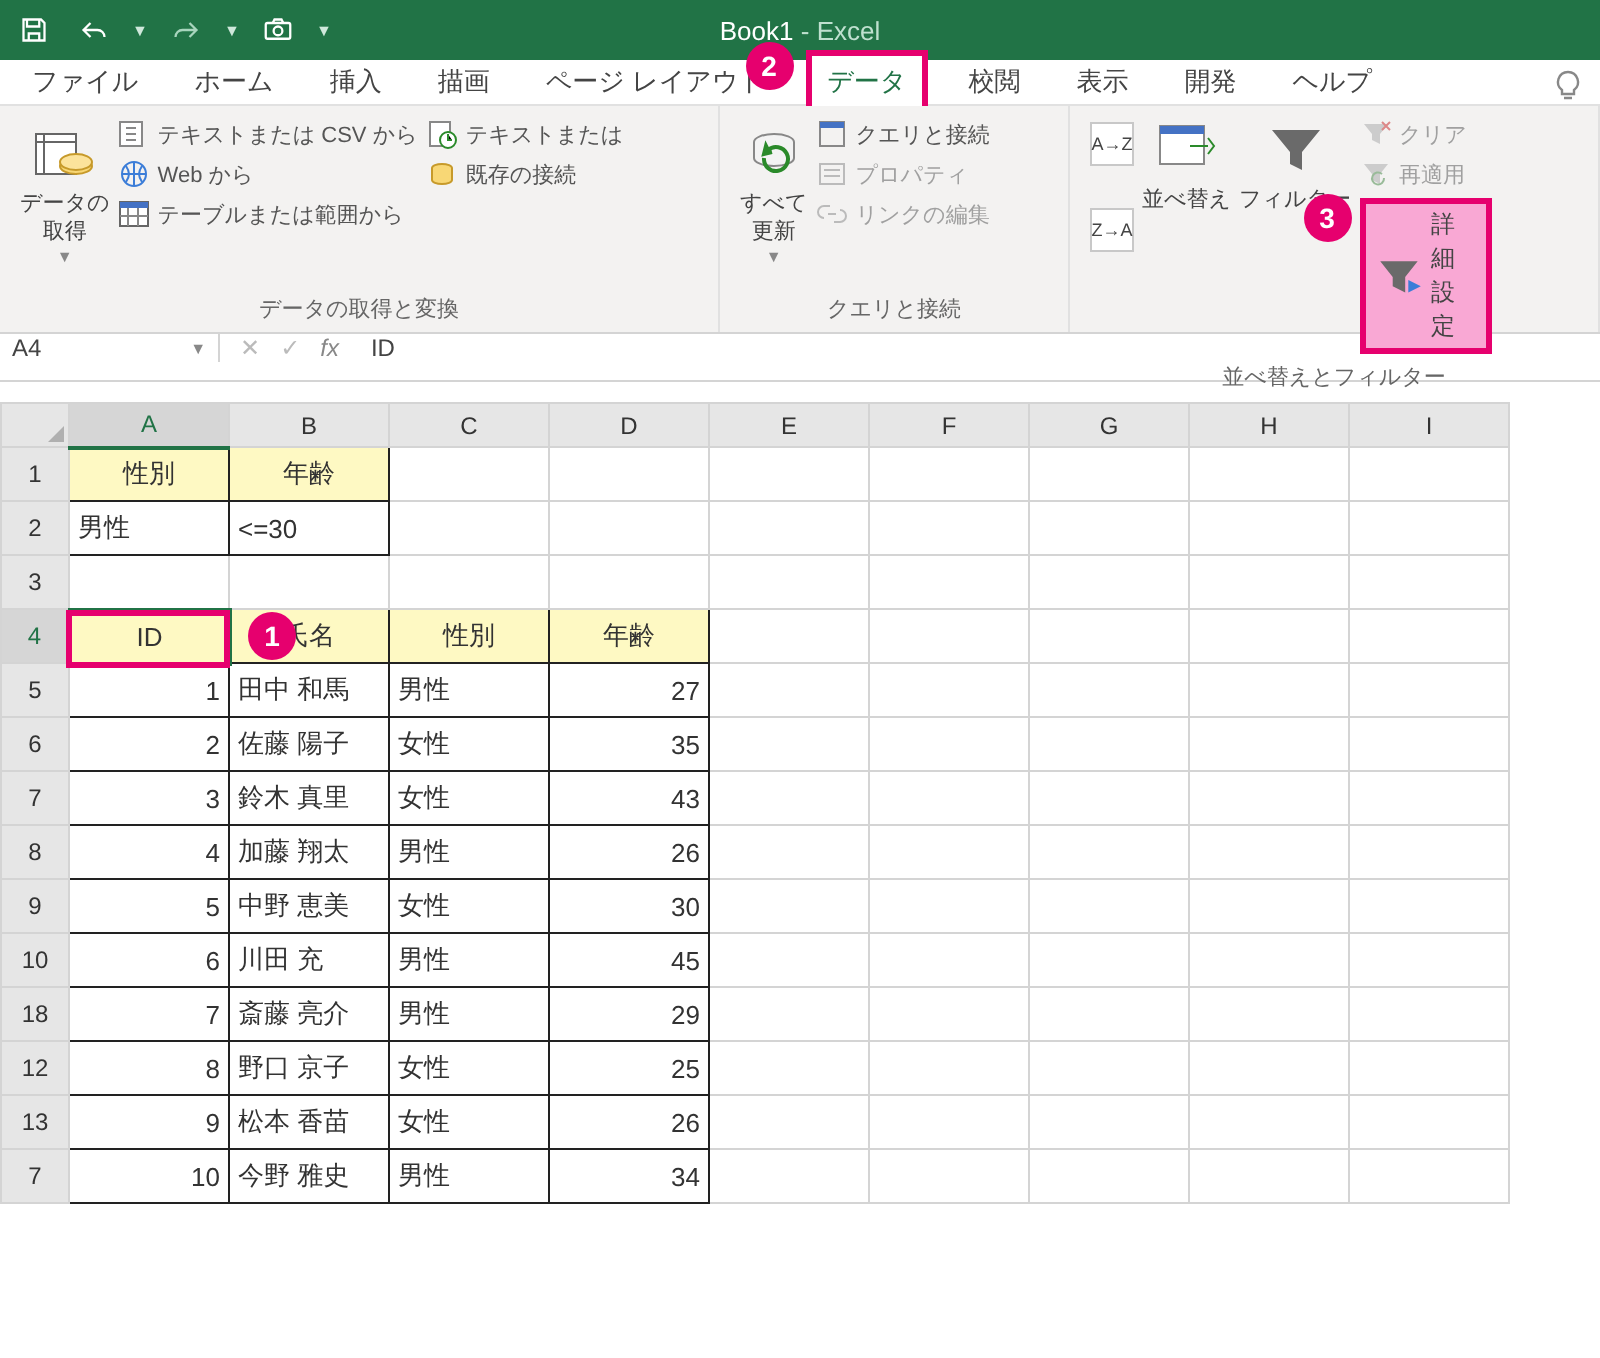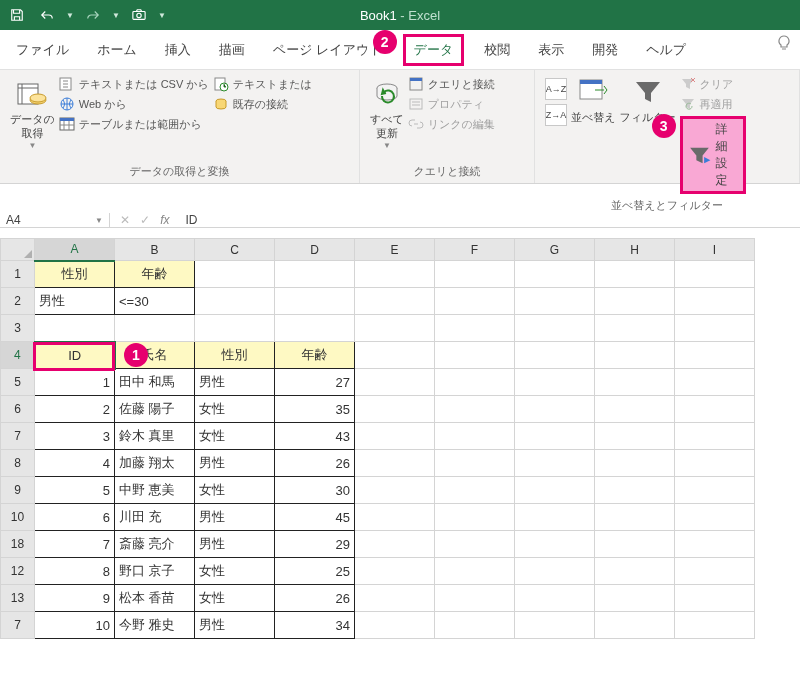--- a/index.html
+++ b/index.html
@@ -8,46 +8,46 @@
 
 .titlebar { height:30px; background:#217346; color:#fff; display:flex; align-items:center; padding:0 6px; }
 .titlebar .qat { display:flex; align-items:center; gap:8px; }
 .titlebar .qat-btn { width:22px; height:22px; display:flex; align-items:center; justify-content:center; color:#fff; }
 .titlebar .qat-btn svg { width:14px; height:14px; fill:none; stroke:#fff; stroke-width:1.3; }
 .titlebar .drop { width:8px; font-size:8px; color:#cfe8db; }
 .titlebar .title { position:absolute; left:50%; transform:translateX(-50%); font-size:13px; }
 .titlebar .title .light { color:#bfe0cf; }
 
 
-.tabs { height:40px; background:#fff; display:flex; align-items:center; padding:0 8px; gap:12px; border-bottom:1px solid #e1e1e1; position:relative; }
+.tabs { height:23px; background:#fff; display:flex; align-items:center; padding:0 8px; gap:12px; border-bottom:1px solid #e1e1e1; position:relative; }
 .tabs .tab { padding:4px 8px; font-size:13px; color:#444; }
 .tabs .tab.active { color:#217346; position:relative; }
 .tabs .tab.sel { border:3px solid #e6006e; background:#fff; }
 .tabs .bulb { position:absolute; right:8px; top:5px; color:#666; }
 
 
 .ribbon { height:114px; background:#f3f2f1; border-bottom:1px solid #d4d4d4; display:flex; position:relative; }
 .group { border-right:1px solid #e1e1e1; display:flex; flex-direction:column; padding:4px 8px 0 8px; }
 .group-content { flex:1; display:flex; }
 .group-label { text-align:center; font-size:11px; color:#666; padding:2px 0 4px; }
 .big-btn { display:flex; flex-direction:column; align-items:center; justify-content:flex-start; padding:4px 2px; font-size:11px; text-align:center; line-height:1.3; }
 .big-btn .icon { width:32px; height:32px; margin-bottom:2px; }
 .small-list { display:flex; flex-direction:column; gap:4px; padding:2px 2px; }
 .small-item { display:flex; align-items:center; gap:4px; font-size:11px; color:#555; white-space:nowrap; }
 .small-item .sicon { width:16px; height:16px; flex:0 0 16px; }
 .dim { color:#a0a0a0; }
-.sort-buttons { display:flex; flex-direction:column; gap:4px; align-items:center; padding:4px 2px; }
+.sort-buttons { display:flex; flex-direction:column; gap:21px; align-items:center; padding:4px 2px; }
 .az-btn { width:22px; height:22px; border:1px solid #c8c8c8; background:#fff; display:flex; align-items:center; justify-content:center; font-size:9px; color:#444; }
 .advanced-box { border:3px solid #e6006e; padding:2px 4px; display:flex; align-items:center; gap:4px; background:#f9a8d4; }
 
 
 .callout { position:absolute; width:24px; height:24px; background:#e6006e; border-radius:50%; color:#fff; font-weight:bold; display:flex; align-items:center; justify-content:center; font-size:14px; z-index:10; }
 
 
-.fx-row { height:44px; display:flex; align-items:flex-end; border-bottom:1px solid #d4d4d4; }
+.fx-row { height:24px; display:flex; align-items:flex-start; border-bottom:1px solid #d4d4d4; }
 .namebox { width:110px; border-right:1px solid #d4d4d4; padding:0 6px; display:flex; align-items:center; justify-content:space-between; font-size:12px; }
 .namebox .dd { font-size:8px; color:#888; }
 .fx-btns { display:flex; align-items:center; gap:10px; padding:0 10px; color:#bbb; }
 .fx-btns .fx { font-style:italic; color:#888; }
 .fx-input { flex:1; padding:0 6px; font-size:12px; }
 
 
 .grid-wrap { position:relative; }
 .sheet { border-collapse:collapse; font-size:13px; color:#333; }
 .sheet th.selall { width:34px; height:22px; background:#e6e6e6; border:1px solid #d4d4d4; position:relative; }

